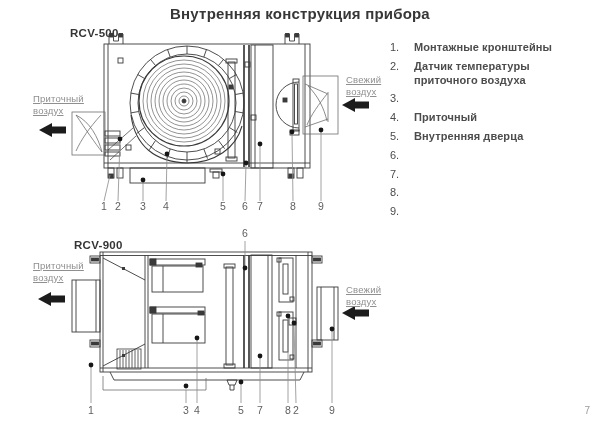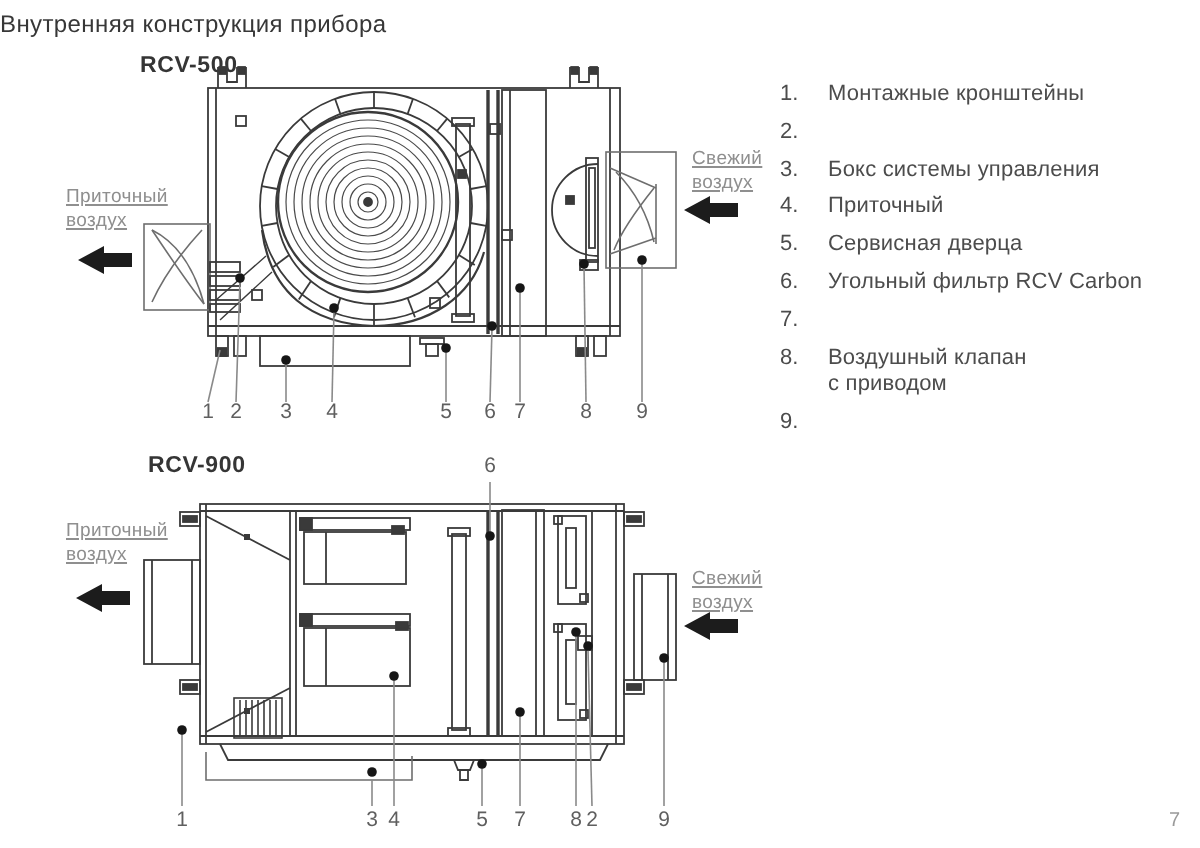--- a/index.html
+++ b/index.html
@@ -1,44 +1,44 @@
 <!DOCTYPE html>
 <html><head>
 <meta charset="utf-8">
 <style>
   html,body{margin:0;padding:0;}
   .page{
     position:relative;width:600px;height:424px;background:#ffffff;overflow:hidden;
     font-family:"Liberation Sans",sans-serif;color:#4d4d4d;
   }
   .page-title{
-    position:absolute;left:0;top:5px;width:100%;text-align:left;
-    font-size:12px;font-weight:normal;color:#373737;letter-spacing:.2px;
+    position:absolute;left:0;top:5px;width:100%;text-align:center;
+    font-size:15px;font-weight:bold;color:#373737;letter-spacing:.2px;
   }
   .model-label{
     position:absolute;font-size:11.5px;font-weight:bold;color:#353535;letter-spacing:.3px;
   }
   .model-rcv500{left:38px;top:27px;padding-left:32px;}
-  .model-rcv900{left:38px;top:227px;padding-left:36px;}
+  .model-rcv900{left:38px;top:239px;padding-left:36px;}
   .air-label{
     position:absolute;font-size:9.5px;line-height:11.5px;color:#8f8f8f;letter-spacing:.2px;text-decoration:underline;
   }
   .air-s500-supply{left:33px;top:93px;width:64px;}
   .air-s500-fresh{left:346px;top:74px;width:52px;}
   .air-s900-supply{left:33px;top:260px;width:64px;}
   .air-s900-fresh{left:346px;top:284px;width:52px;}
   .diagram-svg{position:absolute;left:0;top:0;}
   .co{
     position:absolute;width:12px;text-align:center;
     font-size:10.5px;color:#5f5f5f;
   }
   .parts-list{position:absolute;left:390px;top:41px;width:194px;}
   .part-item{display:flex;margin-bottom:5px;font-size:11px;line-height:13.8px;color:#4c4c4c;}
   .part-num{width:24px;flex:0 0 24px;}
-  .part-label{white-space:pre-line;letter-spacing:.1px;}
+  .part-label{white-space:pre-line;letter-spacing:.1px;font-weight:bold;}
   .page-number{position:absolute;right:10px;bottom:8px;font-size:10px;color:#9a9a9a;}
 </style>
 </head>
 <body>
 
 <div class="page">
 
   <div class="page-title">Внутренняя конструкция прибора</div>
 
   <div class="model-label model-rcv500">RCV-500</div>
@@ -335,44 +335,42 @@
   <span class="co" style="left:290px;top:404px">2</span>
   <span class="co" style="left:326px;top:404px">9</span>
 
   <div class="parts-list">
     <div class="part-item">
       <span class="part-num">1.</span>
       <span class="part-label">Монтажные кронштейны</span>
     </div>
     <div class="part-item">
       <span class="part-num">2.</span>
+      <span class="part-label">Датчик температуры
+приточного воздуха</span>
     </div>
     <div class="part-item">
       <span class="part-num">3.</span>
-      <span class="part-label">Бокс системы управления</span>
     </div>
     <div class="part-item">
       <span class="part-num">4.</span>
       <span class="part-label">Приточный</span>
     </div>
     <div class="part-item">
       <span class="part-num">5.</span>
-      <span class="part-label">Сервисная дверца</span>
+      <span class="part-label">Внутренняя дверца</span>
     </div>
     <div class="part-item">
       <span class="part-num">6.</span>
-      <span class="part-label">Угольный фильтр RCV Carbon</span>
     </div>
     <div class="part-item">
       <span class="part-num">7.</span>
     </div>
     <div class="part-item">
       <span class="part-num">8.</span>
-      <span class="part-label">Воздушный клапан
-с приводом</span>
     </div>
     <div class="part-item">
       <span class="part-num">9.</span>
     </div>
   </div>
 
   <div class="page-number">7</div>
 </div>
 
 </body></html>

